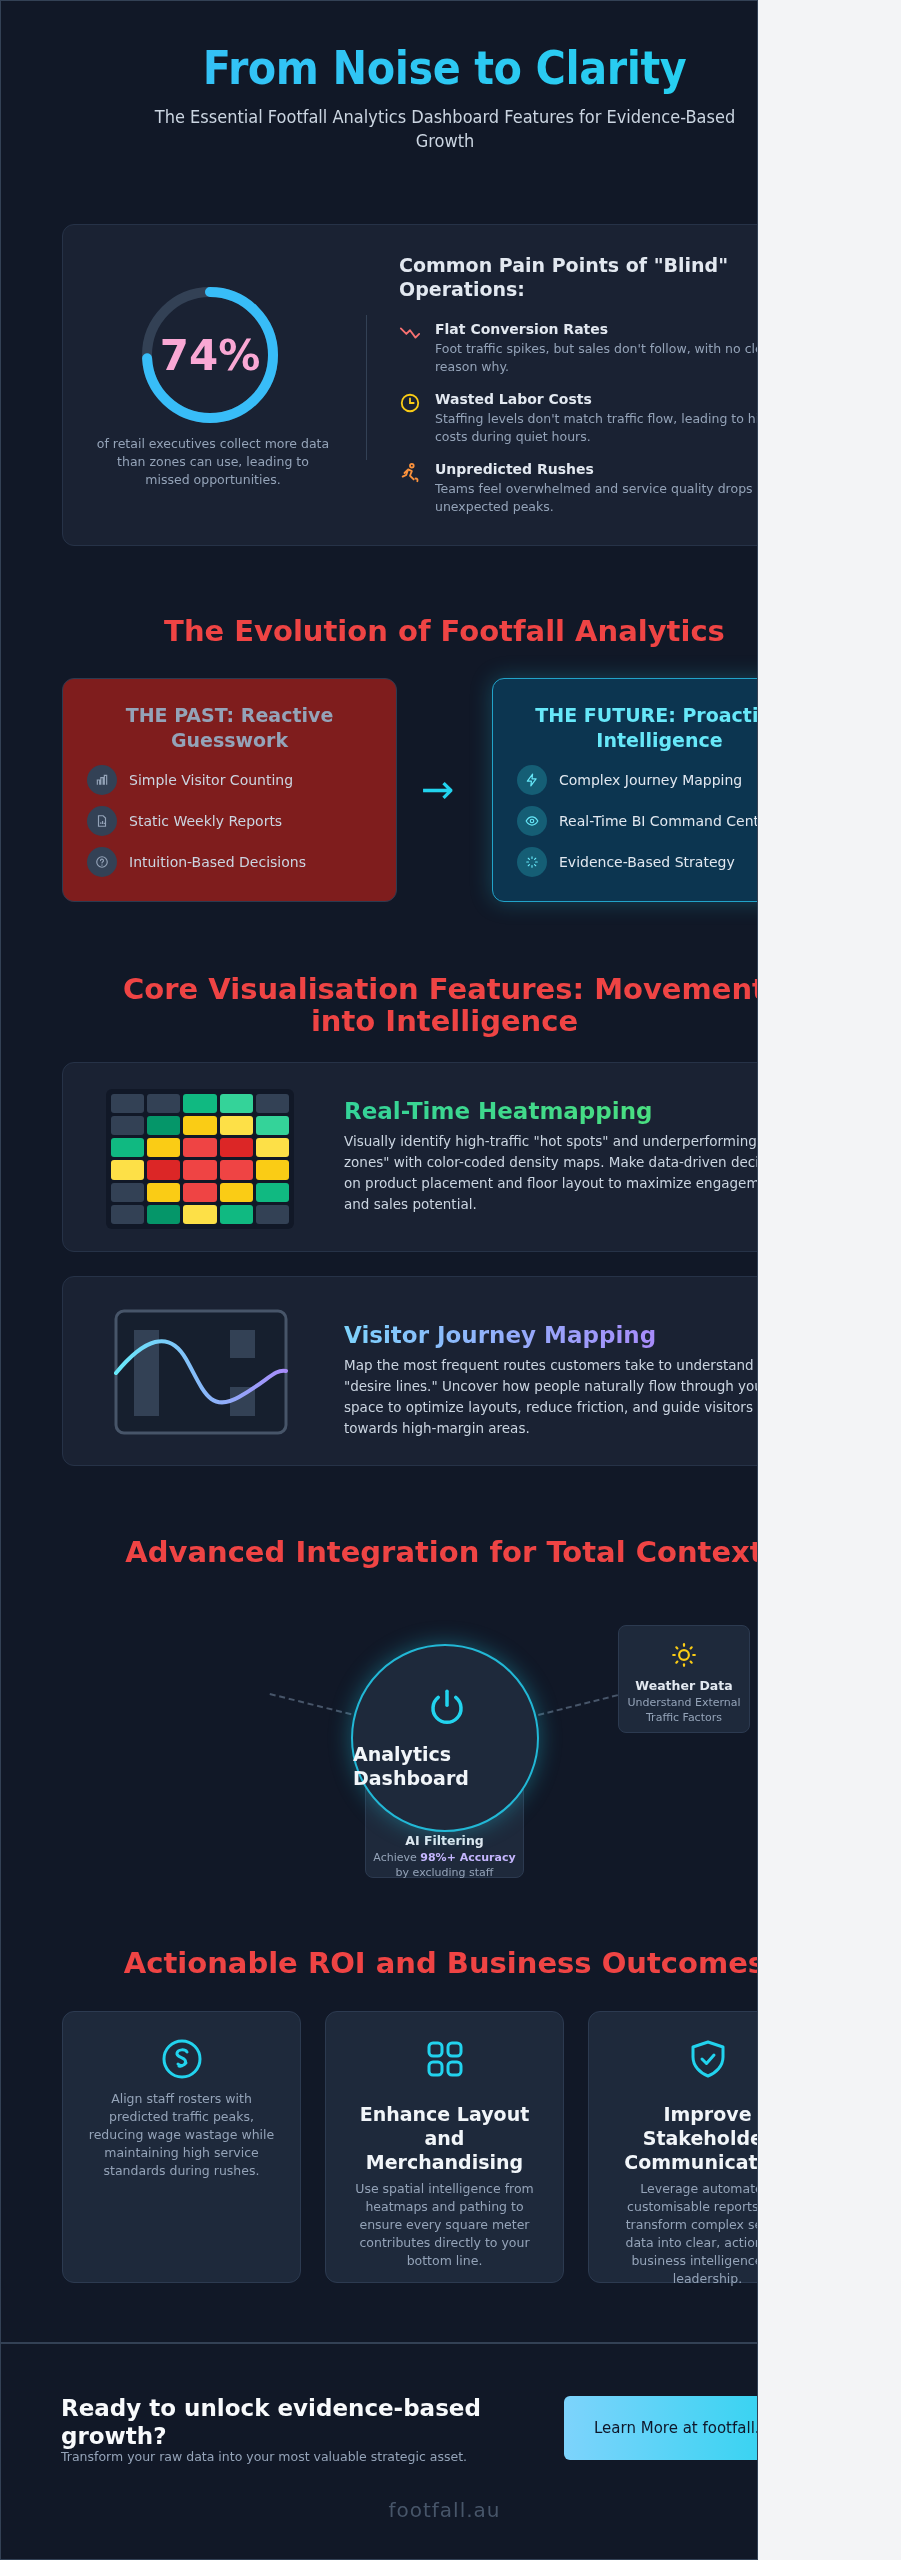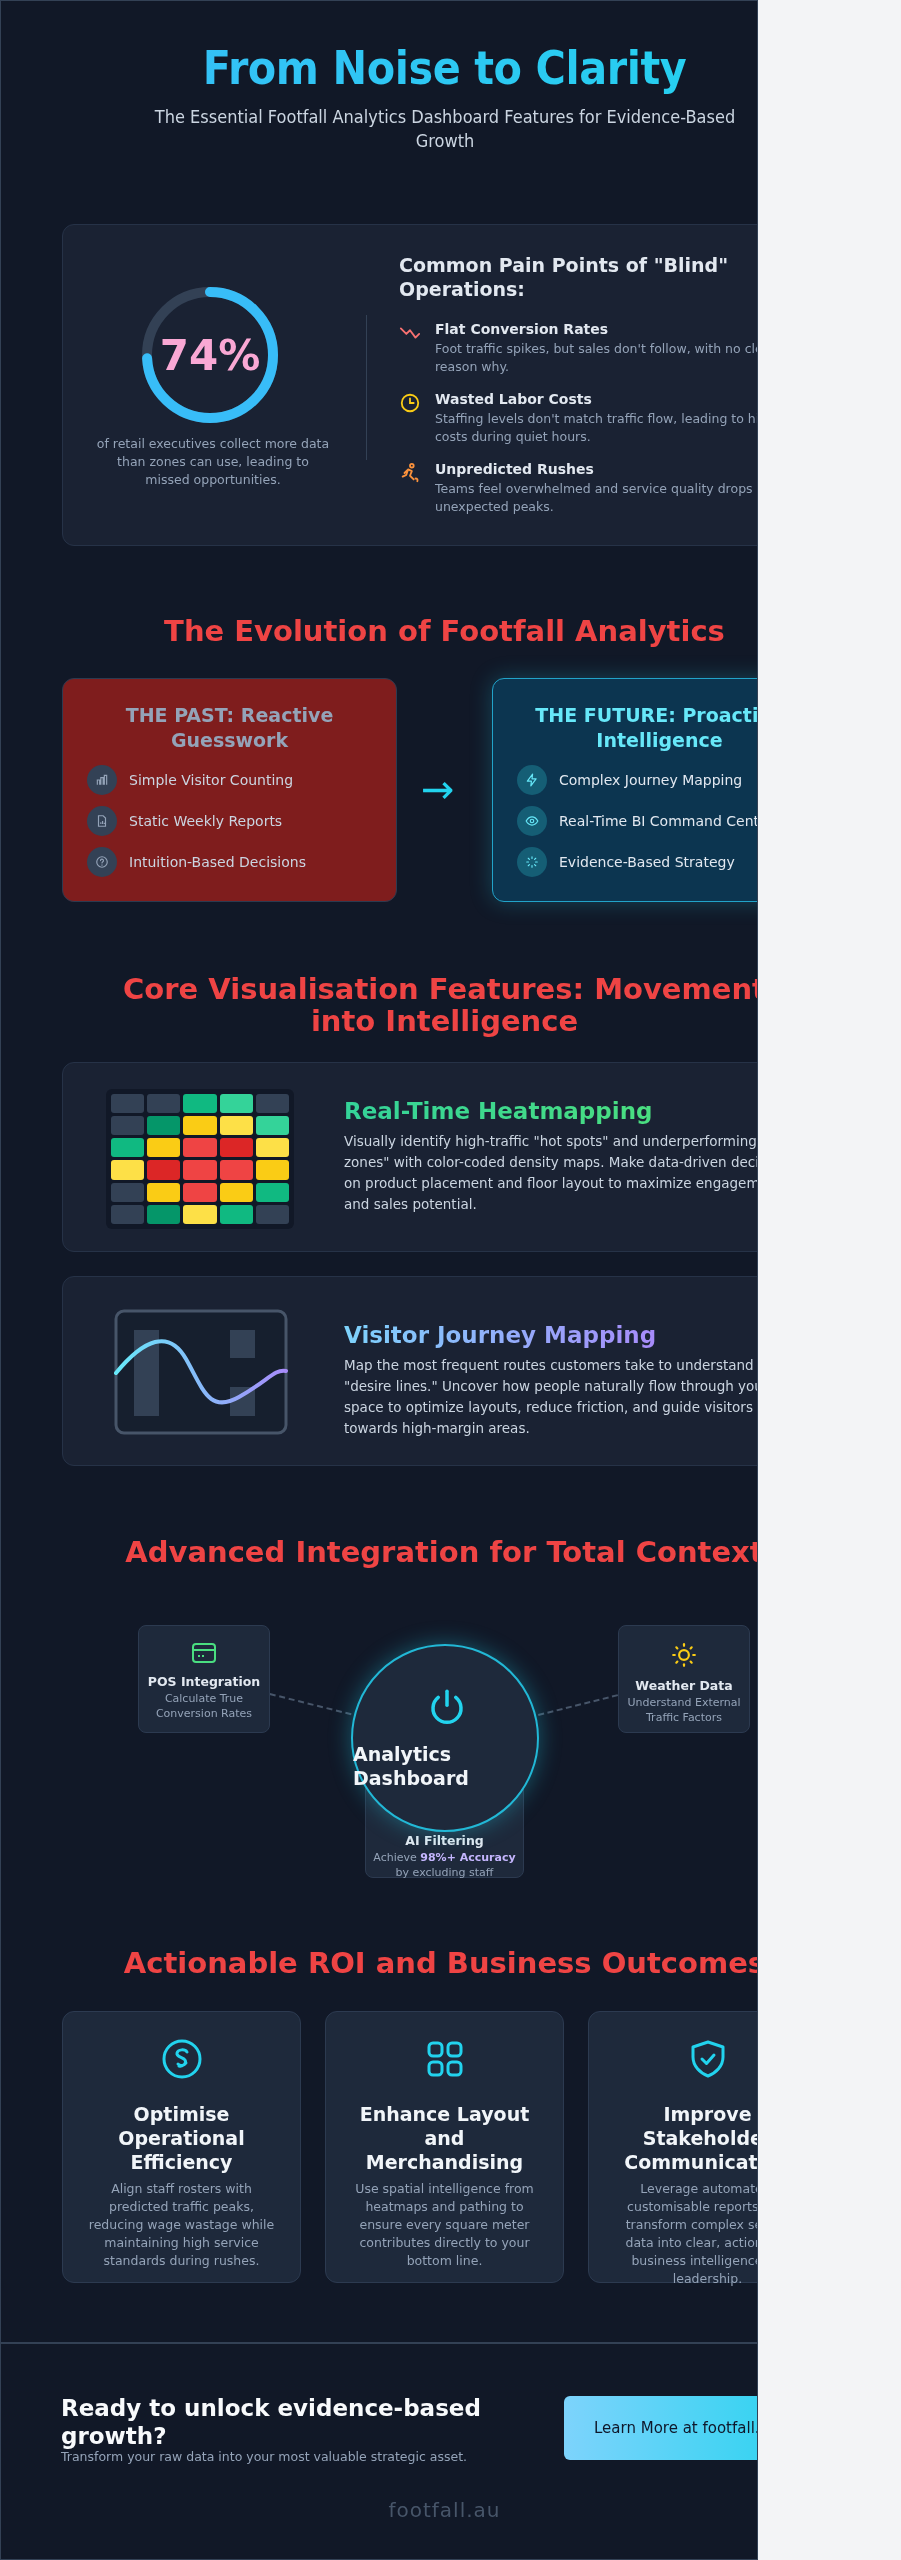--- a/index.html
+++ b/index.html
@@ -255,30 +255,20 @@
     </svg>
     <div class="feat-title">Visitor Journey Mapping</div>
     <div class="feat-desc">Map the most frequent routes customers take to understand their "desire lines." Uncover how people naturally flow through your space to optimize layouts, reduce friction, and guide visitors towards high-margin areas.</div>
   </div>
 
   <div class="section-title" style="top:1535px">Advanced Integration for Total Context</div>
 
   <div class="connector" style="left:269px; top:1692px; width:84px; transform: rotate(14deg);"></div>
   <div class="connector" style="left:537px; top:1713px; width:82px; transform: rotate(-14deg);"></div>
 
-  <div class="int-card pos">
-    <svg width="26" height="22" viewBox="0 0 26 22">
-      <rect x="2" y="2" width="22" height="18" rx="3" fill="none" stroke="#4ade80" stroke-width="2"></rect>
-      <line x1="2" y1="8" x2="24" y2="8" stroke="#4ade80" stroke-width="2"></line>
-      <line x1="7" y1="14" x2="9" y2="14" stroke="#4ade80" stroke-width="2"></line>
-      <line x1="11" y1="14" x2="13" y2="14" stroke="#4ade80" stroke-width="2"></line>
-    </svg>
-    <div class="ic-title">POS Integration</div>
-    <div class="ic-desc">Calculate True Conversion Rates</div>
-  </div>
 
   <div class="int-card aicard">
     <div class="ic-title">AI Filtering</div>
     <div class="ic-desc">
       <span>Achieve </span><b style="color:#c4b5fd">98%+ Accuracy</b><br>
       <span>by excluding staff</span>
     </div>
   </div>
 
   <div class="hub">
@@ -307,21 +297,20 @@
     <div class="ic-desc">Understand External Traffic Factors</div>
   </div>
 
   <div class="section-title" style="top:1946px">Actionable ROI and Business Outcomes</div>
 
   <div class="roi" style="left:61px">
     <svg class="roi-icon" viewBox="0 0 42 42">
       <circle cx="21" cy="21" r="18" fill="none" stroke="#22d3ee" stroke-width="3"></circle>
       <path d="M26 14c-2-3-9-3-10 1s6 4 8 7-2 7-6 6M17 26c2 2 6 2 8-1" fill="none" stroke="#22d3ee" stroke-width="3" stroke-linecap="round"></path>
     </svg>
-    <div class="roi-title">Optimise Operational Efficiency</div>
     <div class="roi-desc">Align staff rosters with predicted traffic peaks, reducing wage wastage while maintaining high service standards during rushes.</div>
   </div>
 
   <div class="roi" style="left:324px">
     <svg class="roi-icon" viewBox="0 0 42 42">
       <rect x="5" y="5" width="13" height="13" rx="4" fill="none" stroke="#22d3ee" stroke-width="3"></rect>
       <rect x="24" y="5" width="13" height="13" rx="4" fill="none" stroke="#22d3ee" stroke-width="3"></rect>
       <rect x="5" y="24" width="13" height="13" rx="4" fill="none" stroke="#22d3ee" stroke-width="3"></rect>
       <rect x="24" y="24" width="13" height="13" rx="4" fill="none" stroke="#22d3ee" stroke-width="3"></rect>
     </svg>

